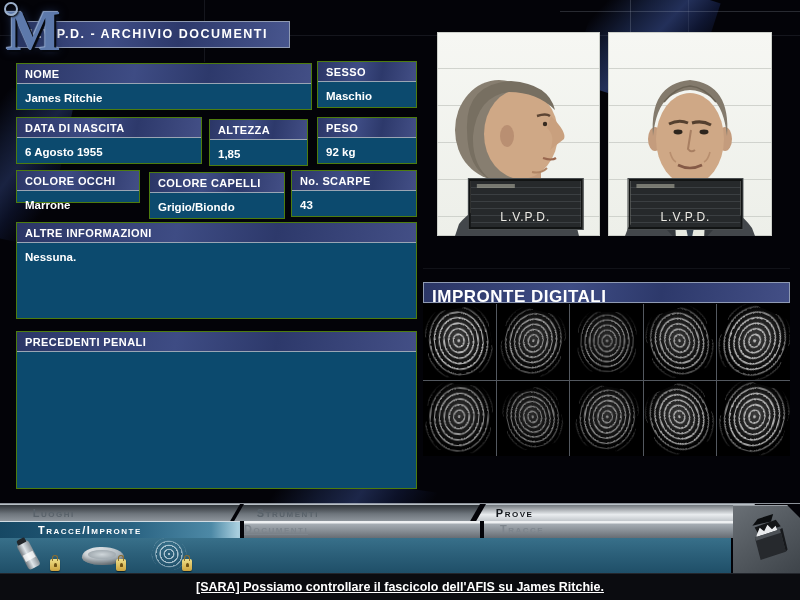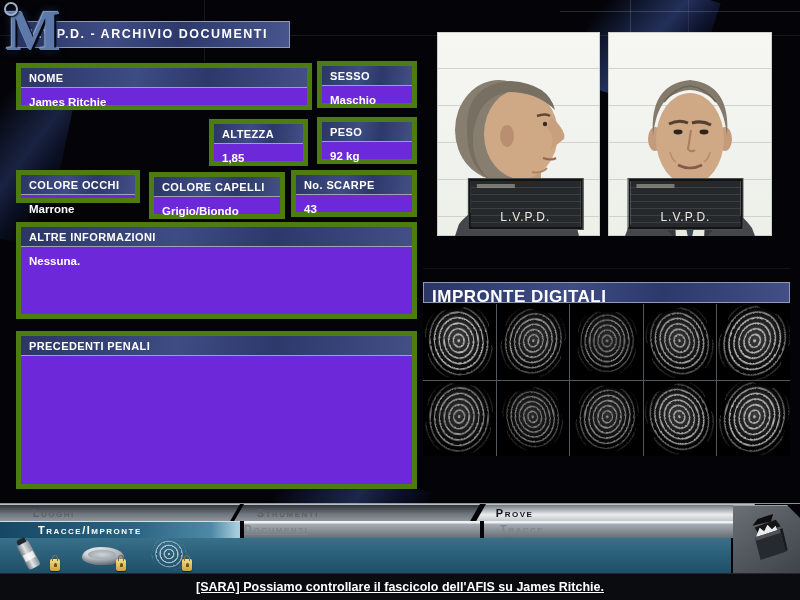--- a/index.html
+++ b/index.html
@@ -18,21 +18,21 @@
   .logo{position:absolute;left:6px;top:0px;z-index:4;font-family:"Liberation Serif",serif;
     font-weight:bold;font-size:58px;line-height:62px;color:#5d79ab;
     text-shadow:2px 2px 1px #05070d,-1px -1px 1px #8fa6cc,0 0 10px #203055;}
   .logo .ring{position:absolute;left:-2px;top:2px;width:10px;height:10px;border:2px solid #9cb0cc;
     border-radius:50%;background:transparent;box-shadow:1px 1px 2px #000;}
 
   
   .bar{background:linear-gradient(100deg,#2b3666 0%,#3e4c84 40%,#2d396b 65%,#434f86 100%);
     color:#fff;font-weight:bold;font-size:11px;letter-spacing:.4px;
     padding:4px 0 3px 8px;border-bottom:1px solid #9aa5b4;}
-  .field{position:absolute;border:5px solid #4d7c0f;background:#6d28d9;box-sizing:border-box;}
+  .field{position:absolute;border:1px solid #4d7c0f;background:#0c4a6e;box-sizing:border-box;}
   .field .value{color:#fff;font-weight:bold;font-size:11.5px;padding:8px 8px 6px;}
 
   #f-nome{left:16px;top:63px;width:296px;height:47px;}
   #f-sesso{left:317px;top:61px;width:100px;height:47px;}
   #f-nascita{left:16px;top:117px;width:186px;height:47px;}
   #f-altezza{left:209px;top:119px;width:99px;height:47px;}
   #f-peso{left:317px;top:117px;width:100px;height:47px;}
   #f-occhi{left:16px;top:170px;width:124px;height:33px;}
   #f-capelli{left:149px;top:172px;width:136px;height:47px;}
   #f-scarpe{left:291px;top:170px;width:126px;height:47px;}
@@ -168,20 +168,24 @@
     <span>M</span>
   </div>
 
   <div class="field" id="f-nome">
     <div class="bar">NOME</div>
     <div class="value">James Ritchie</div>
   </div>
   <div class="field" id="f-sesso">
     <div class="bar">SESSO</div>
     <div class="value">Maschio</div>
+  </div>
+  <div class="field" id="f-nascita">
+    <div class="bar">DATA DI NASCITA</div>
+    <div class="value">6 Agosto 1955</div>
   </div>
   <div class="field" id="f-altezza">
     <div class="bar">ALTEZZA</div>
     <div class="value">1,85</div>
   </div>
   <div class="field" id="f-peso">
     <div class="bar">PESO</div>
     <div class="value">92 kg</div>
   </div>
   <div class="field" id="f-occhi">

